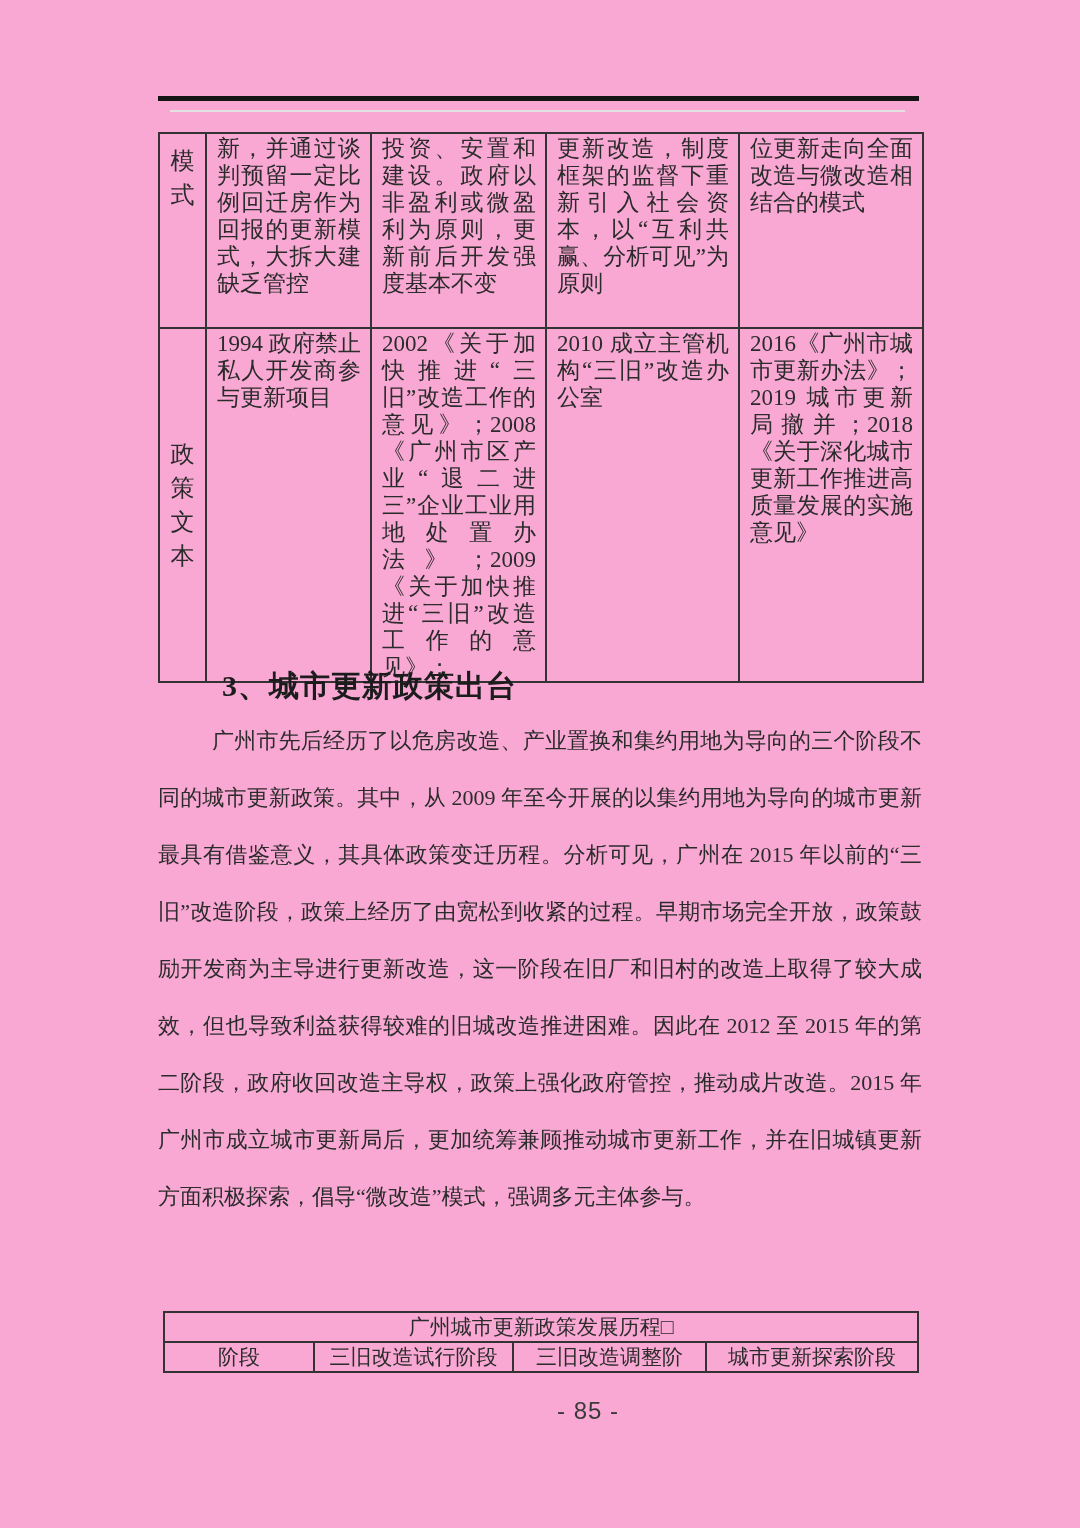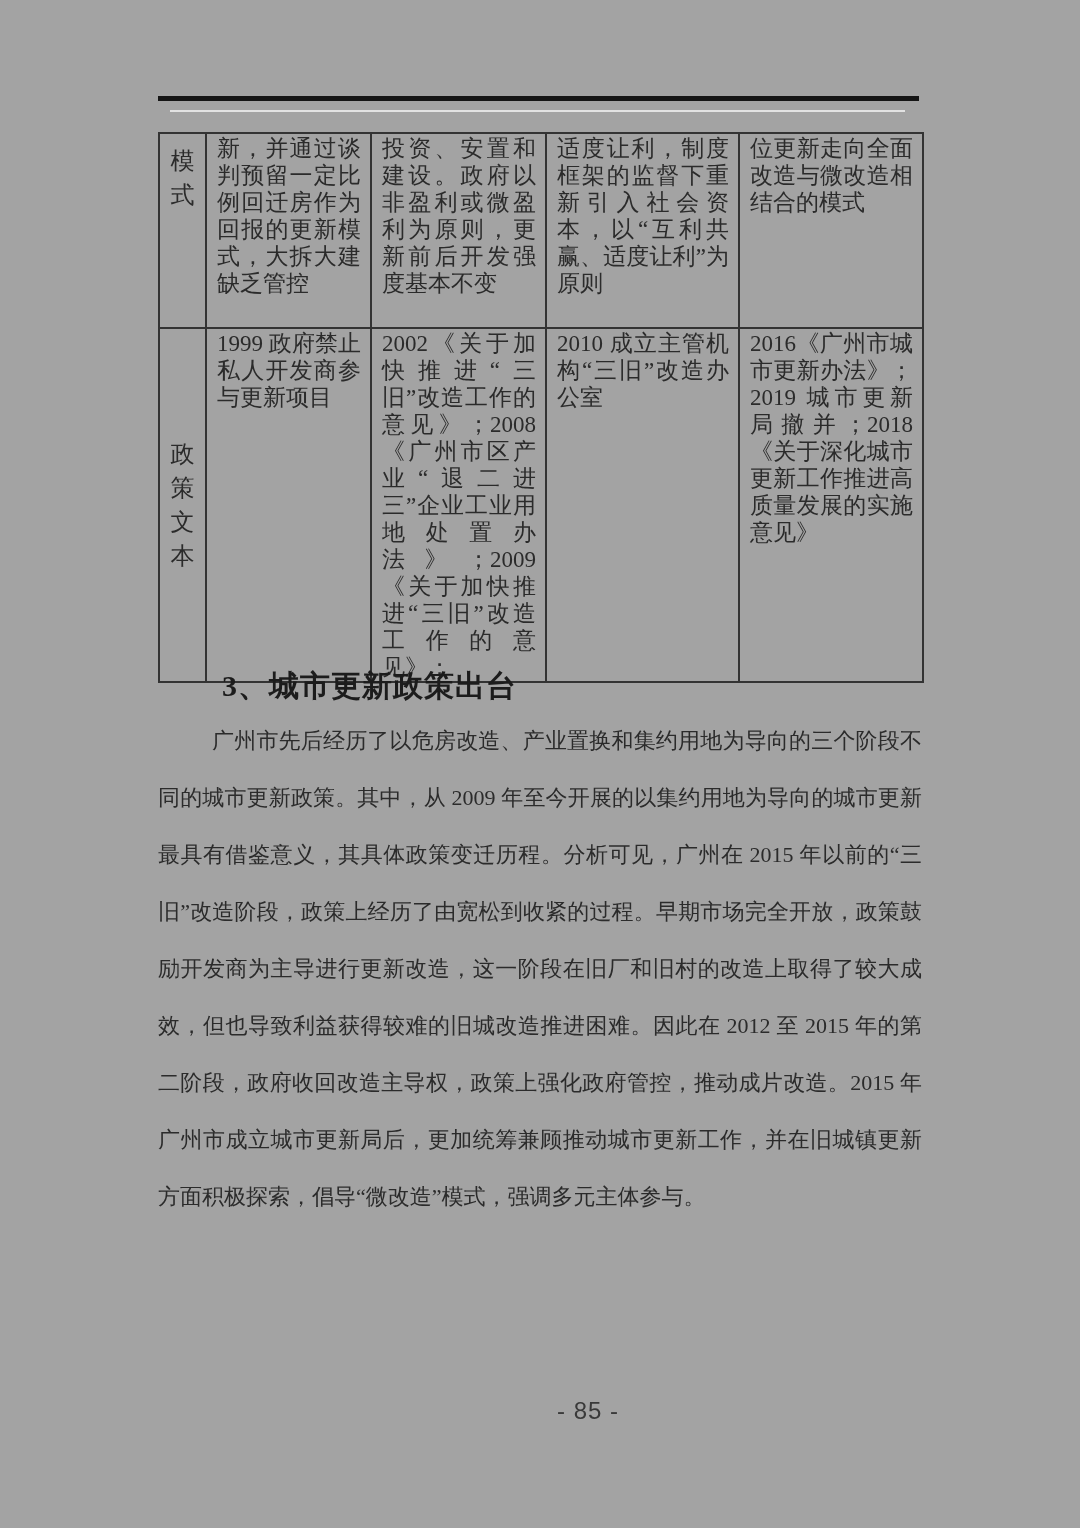--- a/index.html
+++ b/index.html
@@ -1,19 +1,19 @@
 <!DOCTYPE html>
 <html><head>
 <meta charset="utf-8">
 <style>
   * { margin:0; padding:0; box-sizing:border-box; }
   html,body { background:#ffffff; }
   .page {
     position:relative; width:1080px; height:1528px; margin:0 auto;
-    background:#a3a3a3; color:#262626; overflow:hidden;
+    background:#f9a8d4; color:#262626; overflow:hidden;
     font-family:"Liberation Serif","DejaVu Serif",serif;
   }
   .toprule { position:absolute; left:158px; top:96px; width:761px; height:5px; background:#151515; }
   .toprule-ghost { position:absolute; left:170px; top:110px; width:735px; height:2px; background:#e2e2e2; }
 
   table { border-collapse:collapse; table-layout:fixed; position:absolute; }
   td { border:2px solid #333333; overflow:hidden; }
 
   .t1 { left:158px; top:132px; width:764px; }
   .t1 td {
@@ -66,33 +66,52 @@
         <col style="width:165px">
         <col style="width:175px">
       <col style="width:193px">
         <col style="width:184px">
     </colgroup>
     <tbody>
       <tr style="height:195px">
         <td class="rowhead">模式</td>
         <td>新，并通过谈判预留一定比例回迁房作为回报的更新模式，大拆大建缺乏管控</td>
         <td>投资、安置和建设。政府以非盈利或微盈利为原则，更新前后开发强度基本不变</td>
-        <td>适度让利，制度框架的监督下重新引入社会资本，以“互利共赢、适度让利”为原则</td>
+        <td>更新改造，制度框架的监督下重新引入社会资本，以“互利共赢、分析可见”为原则</td>
         <td>位更新走向全面改造与微改造相结合的模式</td>
       </tr>
       <tr style="height:313px">
         <td class="rowhead mid">政策文本</td>
-        <td>1999 政府禁止私人开发商参与更新项目</td>
+        <td>1994 政府禁止私人开发商参与更新项目</td>
         <td>2002《关于加快推进“三旧”改造工作的意见》；2008《广州市区产业“退二进三”企业工业用地处置办法》；2009《关于加快推进“三旧”改造工作的意见》；</td>
         <td>2010 成立主管机构“三旧”改造办公室</td>
         <td>2016《广州市城市更新办法》；2019 城市更新局撤并；2018《关于深化城市更新工作推进高质量发展的实施意见》</td>
       </tr>
     </tbody>
   </table>
 
   <h3 class="heading">3、城市更新政策出台</h3>
 
   <div class="para">广州市先后经历了以危房改造、产业置换和集约用地为导向的三个阶段不同的城市更新政策。其中，从 2009 年至今开展的以集约用地为导向的城市更新最具有借鉴意义，其具体政策变迁历程。分析可见，广州在 2015 年以前的“三旧”改造阶段，政策上经历了由宽松到收紧的过程。早期市场完全开放，政策鼓励开发商为主导进行更新改造，这一阶段在旧厂和旧村的改造上取得了较大成效，但也导致利益获得较难的旧城改造推进困难。因此在 2012 至 2015 年的第二阶段，政府收回改造主导权，政策上强化政府管控，推动成片改造。2015 年广州市成立城市更新局后，更加统筹兼顾推动城市更新工作，并在旧城镇更新方面积极探索，倡导“微改造”模式，强调多元主体参与。</div>
 
+  <table class="t2">
+    <colgroup>
+      <col style="width:150px">
+        <col style="width:199px">
+        <col style="width:193px">
+        <col style="width:212px">
+    </colgroup>
+    <tbody>
+      <tr class="titlerow">
+        <td colspan="4">广州城市更新政策发展历程□</td>
+      </tr>
+      <tr class="headrow">
+        <td>阶段</td>
+        <td>三旧改造试行阶段</td>
+        <td>三旧改造调整阶</td>
+        <td>城市更新探索阶段</td>
+      </tr>
+    </tbody>
+  </table>
 
   <div class="pagenum">- 85 -</div>
 
 </div>
 
 </body></html>

